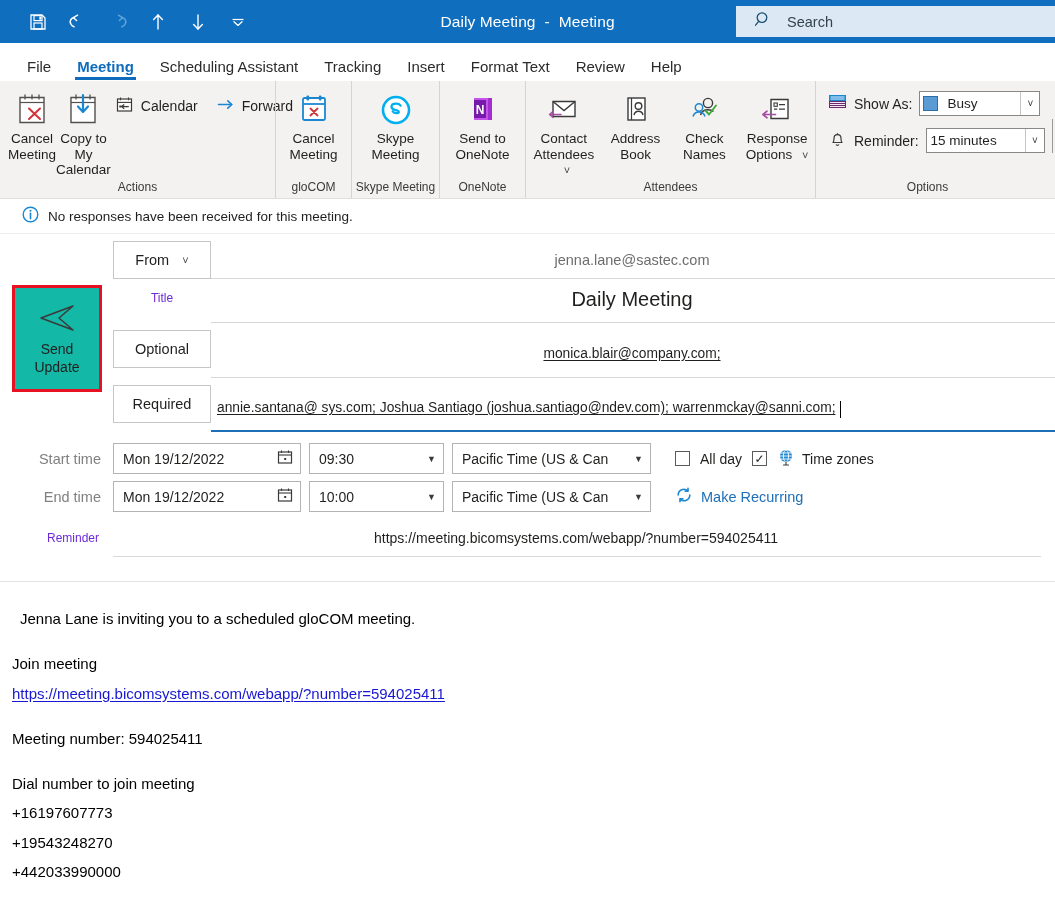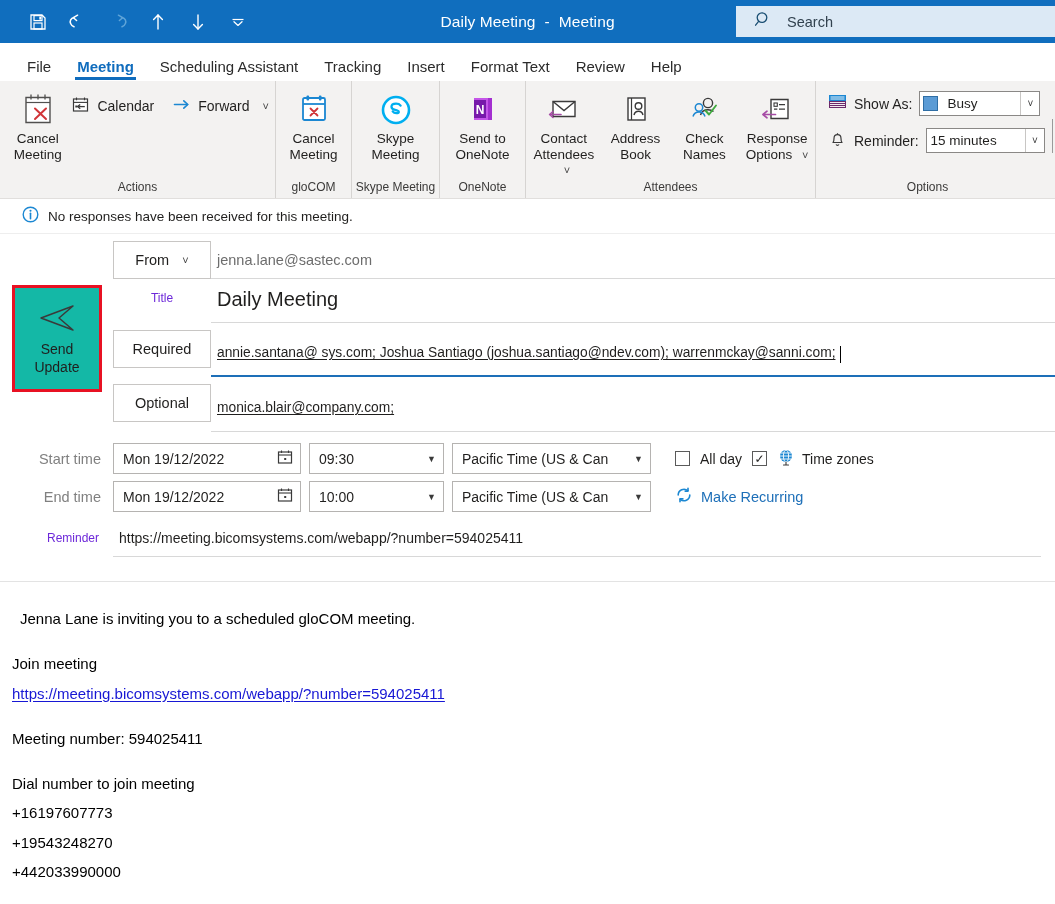--- a/index.html
+++ b/index.html
@@ -145,21 +145,21 @@
   }
   .flabel {
     width: 98px; height: 38px; display: flex; align-items: center;
     justify-content: center; font-size: 12px; color: #6d28d9; flex: none;
   }
   .flabel.right { justify-content: flex-end; padding-right: 6px; }
   .fval {
     flex: 1; min-height: 38px; padding: 0 8px 0 6px;
     display: flex; align-items: center;
   }
-  .fval.under { border-bottom: 1px solid #d8d8d8; }
+  .fval.under { border-bottom: 1px solid #d8d8d8; justify-content: center; }
   .fval.under-blue { border-bottom: 2px solid #1d6fb8; }
   .from-val { font-size: 14.5px; color: #6d6d6d; }
   .title-val { font-size: 20px; color: #201f1e; padding-bottom: 2px; }
   .recip {
     font-size: 13.8px; color: #201f1e;
     text-decoration: underline; text-underline-offset: 2px;
   }
   .caret-text { position: relative; }
   .caret-text::after {
     content: ""; position: absolute; right: -6px; top: 1px;
@@ -291,20 +291,32 @@
       <div class="bigbtn" style="margin-left:8px;">
         <span class="ico">
           <svg width="40" height="37" viewBox="0 0 40 37">
             <path d="M8 5.5h24v25H8z" fill="#fff" stroke="#51504f" stroke-width="1.4"></path>
             <path d="M8 10.5h24" stroke="#51504f" stroke-width="1.2"></path>
             <path d="M13 2.5v5M27 2.5v5M20 2.5v5" stroke="#51504f" stroke-width="1.3"></path>
             <path d="M17 16.5 28 27M28 16.5 17 27" stroke="#d13438" stroke-width="2" stroke-linecap="round"></path>
           </svg>
         </span>
         <span class="lbl">Cancel Meeting</span>
+      </div>
+      <div class="bigbtn">
+        <span class="ico">
+          <svg width="40" height="37" viewBox="0 0 40 37">
+            <path d="M8 5.5h24v25H8z" fill="#fff" stroke="#51504f" stroke-width="1.4"></path>
+            <path d="M8 10.5h24" stroke="#51504f" stroke-width="1.2"></path>
+            <path d="M13 2.5v5M27 2.5v5" stroke="#51504f" stroke-width="1.3"></path>
+            <path d="M20 3v16" stroke="#1b87d2" stroke-width="2.2" stroke-linecap="round"></path>
+            <path d="M15 14.5 20 20l5-5.5" fill="none" stroke="#1b87d2" stroke-width="2.2" stroke-linecap="round" stroke-linejoin="round"></path>
+          </svg>
+        </span>
+        <span class="lbl">Copy to My Calendar</span>
       </div>
       <div class="smallcol">
         <div class="smallbtn">
           <span>
             <svg width="19" height="17" viewBox="0 0 19 17">
                 <rect x="2.5" y="3" width="14" height="12" fill="#fff" stroke="#3a3a3a" stroke-width="1.2"></rect>
                 <path d="M2.5 6.4h14" stroke="#3a3a3a" stroke-width="1.1"></path>
                 <path d="M5.5 1.6v2.6M13.5 1.6v2.6" stroke="#3a3a3a" stroke-width="1.1"></path>
                 <path d="M13.8 10.6H7.2" stroke="#3a3a3a" stroke-width="1.3"></path>
                 <path d="M9.2 8.4 6.6 10.6l2.6 2.2" fill="none" stroke="#3a3a3a" stroke-width="1.3" stroke-linejoin="round"></path>
@@ -509,33 +521,33 @@
 
     <div class="frow">
       <div class="flabel">Title</div>
       <div class="fval under" style="min-height:44px;">
         <span class="title-val">Daily Meeting</span>
       </div>
     </div>
 
     <div class="frow" style="margin-top:7px;">
       <div class="fbtn">
+        <span>Optional</span>
+      </div>
+      <div class="fval under" style="min-height:48px;">
+        <span class="recip">monica.blair@company.com;</span>
+      </div>
+    </div>
+
+    <div class="frow" style="margin-top:7px;">
+      <div class="fbtn">
         <span>Required</span>
       </div>
       <div class="fval under-blue" style="min-height:47px;">
         <span class="recip caret-text">annie.santana@ sys.com; Joshua Santiago (joshua.santiago@ndev.com); warrenmckay@sanni.com;</span>
-      </div>
-    </div>
-
-    <div class="frow" style="margin-top:7px;">
-      <div class="fbtn">
-        <span>Optional</span>
-      </div>
-      <div class="fval under" style="min-height:48px;">
-        <span class="recip">monica.blair@company.com;</span>
       </div>
     </div>
 
     <div class="dtrow" style="margin-top:11px;margin-left:-98px;">
       <div class="dtlabel">Start time</div>
       <div class="ctl datectl">
         <span>Mon 19/12/2022</span>
         <span>
           <svg width="16" height="16" viewBox="0 0 16 16">
               <rect x="1.5" y="3" width="13" height="11" fill="none" stroke="#3a3a3a" stroke-width="1.2"></rect>

